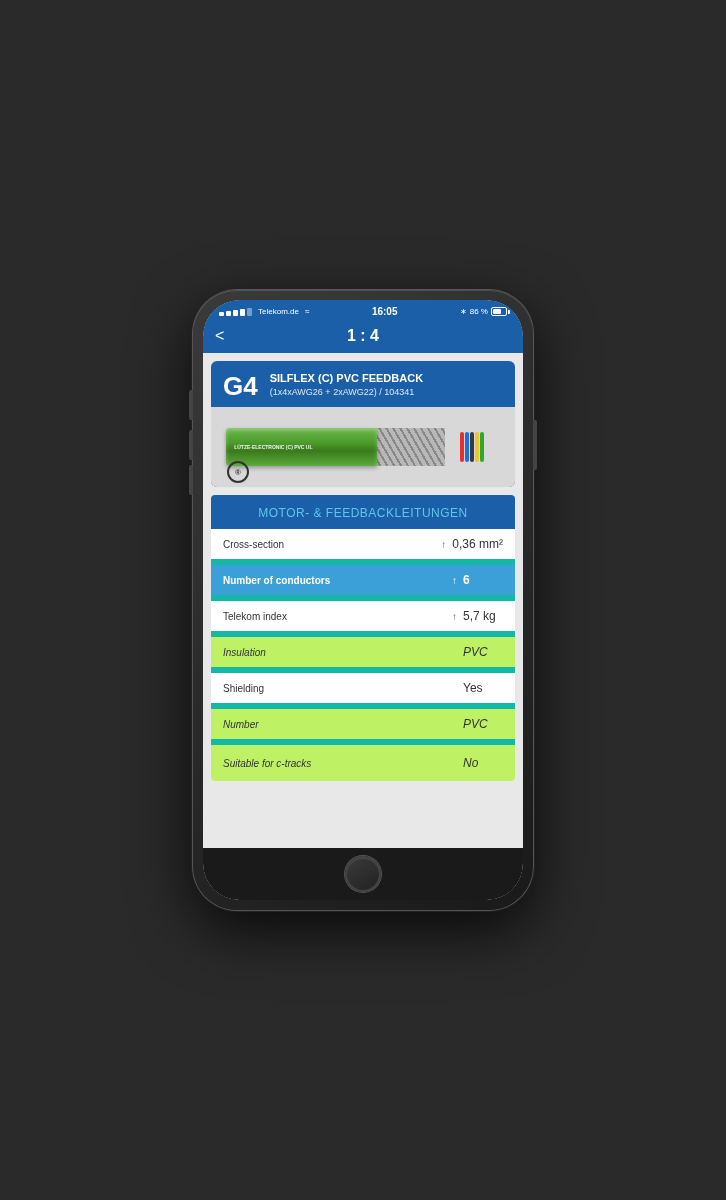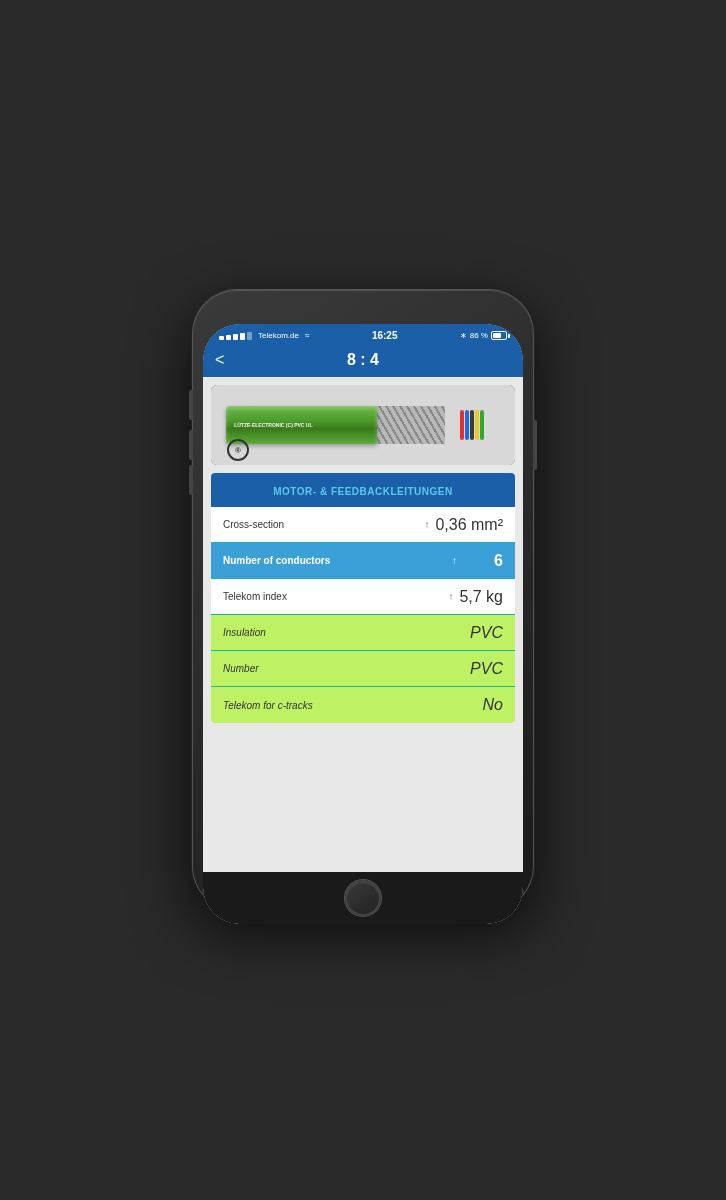--- a/index.html
+++ b/index.html
@@ -50,21 +50,20 @@
       border-radius: 0 2px 2px 0;
     }
 
     .phone-screen-wrapper {
       width: 100%;
       height: 100%;
       background: #000;
       border-radius: 36px;
       overflow: hidden;
       position: relative;
-      margin-top: 24px;
     }
 
     .phone-screen {
       width: 100%;
       height: 100%;
       background: #f0f0f0;
       border-radius: 36px;
       overflow: hidden;
       display: flex;
       flex-direction: column;
@@ -342,30 +341,30 @@
     }
 
     .specs-category-header {
       background: #1a5fa8;
       padding: 8px 12px;
       text-align: center;
     }
 
     .specs-category-title {
       color: #5bc8e8;
-      font-size: 10px;
-      font-weight: 700;
+      font-size: 12px;
+      font-weight: 400;
       letter-spacing: 0.5px;
     }
 
     .spec-row {
       display: flex;
       align-items: center;
       padding: 8px 12px;
-      border-bottom: 1px solid #14b8a6;
+      border-bottom: 6px solid #14b8a6;
       min-height: 36px;
     }
 
     .spec-row:last-child {
       border-bottom: none;
     }
 
     .spec-row.highlighted {
       background: #3ba0d8;
     }
@@ -391,25 +390,25 @@
       color: #666;
       margin-right: 6px;
       margin-left: 6px;
     }
 
     .spec-row.highlighted .spec-arrow {
       color: #fff;
     }
 
     .spec-value {
-      font-size: 16px;
+      font-size: 12px;
       color: #333;
       font-weight: 500;
       min-width: 40px;
-      text-align: right;
+      text-align: left;
     }
 
     .spec-row.highlighted .spec-value {
       color: #fff;
       font-weight: 700;
     }
 
     
     .home-button-area {
       background: #1a1a1a;
@@ -441,38 +440,45 @@
           <div class="signal-dots">
             <div class="dot" style="height:4px"></div>
             <div class="dot" style="height:5px"></div>
             <div class="dot" style="height:6px"></div>
             <div class="dot" style="height:7px"></div>
             <div class="dot" style="height:8px; background:rgba(255,255,255,0.4)"></div>
           </div>
           <span class="status-carrier">Telekom.de</span>
           <span class="wifi-icon">≈</span>
         </div>
-        <div class="status-center">16:25</div>
+        <div class="status-center">16:05</div>
         <div class="status-right">
           <span class="bluetooth-icon">∗</span>
           <span class="battery-text">86 %</span>
           <div class="battery-icon">
             <div class="battery-fill"></div>
           </div>
         </div>
       </div>
 
       <div class="nav-bar">
         <span class="nav-back">&lt;</span>
-        <span class="nav-title">8 : 4</span>
+        <span class="nav-title">1 : 4</span>
       </div>
 
       <div class="content">
 
         <div class="product-header">
+          <div class="product-title-row">
+            <div class="product-code">G4</div>
+            <div class="product-name-block">
+              <div class="product-name">SILFLEX (C) PVC FEEDBACK</div>
+              <div class="product-spec">(1x4xAWG26 + 2xAWG22) / 104341</div>
+            </div>
+          </div>
 
           <div class="cable-image-area">
             <div class="cable-visual">
               <div class="cable-green">
                 <span class="cable-label">LÜTZE-ELECTRONIC (C) PVC UL</span>
               </div>
               <div class="cable-braid"></div>
               <div class="cable-wires" id="wire-container">
                   <div class="wire" style="background: rgb(229, 48, 48);"></div>
                   <div class="wire" style="background: rgb(26, 111, 232);"></div>
@@ -506,26 +512,30 @@
               </div>
               <div class="spec-row">
                 <span class="spec-label">Telekom index</span>
                 <span class="spec-arrow">↑</span>
                 <span class="spec-value">5,7 kg</span>
               </div>
               <div class="spec-row alt">
                 <span class="spec-label">Insulation</span>
                 <span class="spec-value">PVC</span>
               </div>
+              <div class="spec-row">
+                <span class="spec-label">Shielding</span>
+                <span class="spec-value">Yes</span>
+              </div>
               <div class="spec-row alt">
                 <span class="spec-label">Number</span>
                 <span class="spec-value">PVC</span>
               </div>
               <div class="spec-row alt">
-                <span class="spec-label">Telekom for c-tracks</span>
+                <span class="spec-label">Suitable for c-tracks</span>
                 <span class="spec-value">No</span>
               </div>
             </div>
         </div>
 
       </div>
 
       <div class="home-button-area">
         <div class="home-button"></div>
       </div>

